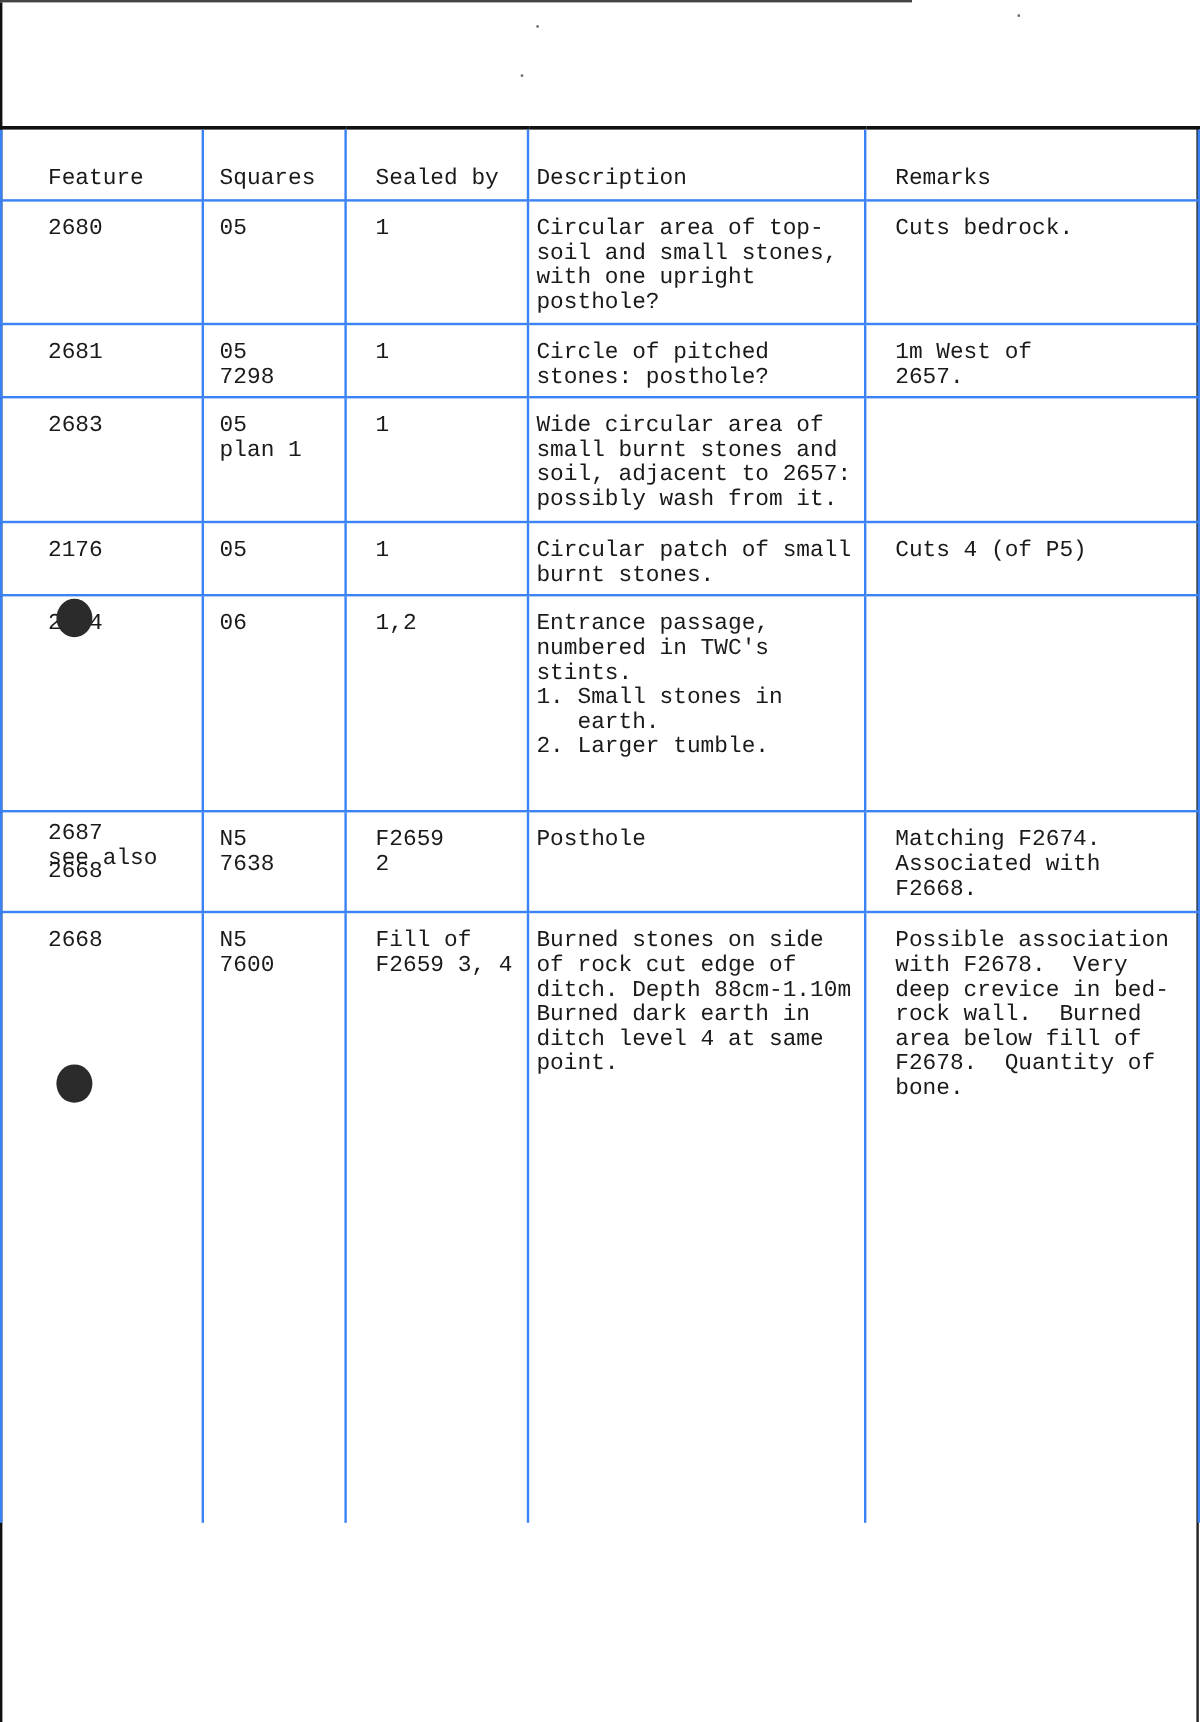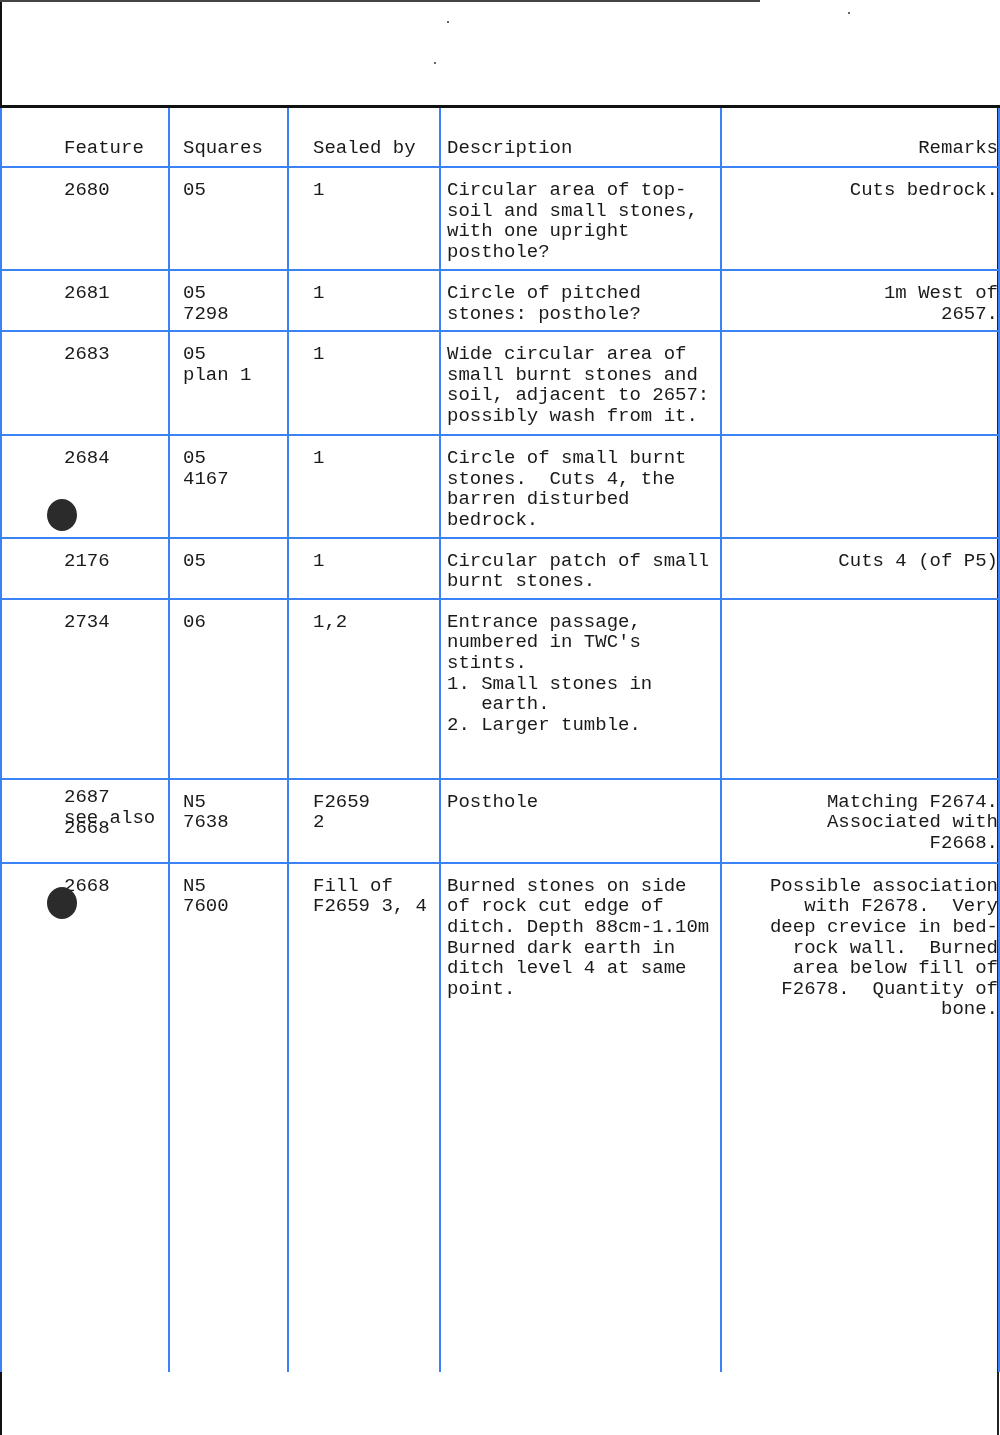--- a/index.html
+++ b/index.html
@@ -7,25 +7,25 @@
          font-family: "Liberation Mono", "DejaVu Sans Mono", monospace; color: #1a1a1a; }
   .page-border-left { position: absolute; left: 0; top: 2px; width: 2px; height: 1433px; background: #111; }
   .page-border-top { position: absolute; left: 0; top: 0; width: 760px; height: 2px; background: #444; }
   .page-border-right { position: absolute; right: 1px; top: 106px; width: 2px; height: 1329px; background: #222; }
   .table-wrap { position: absolute; left: 0; top: 105px; width: 998px; }
   table { border-collapse: collapse; width: 998px; table-layout: fixed; }
   td, th { border: 2px solid #3b82f6; vertical-align: top; font-weight: normal; text-align: left;
            font-size: 19px; line-height: 20.6px; padding: 0; white-space: pre-wrap; }
   tr:first-child th { border-top: 3px solid #111; }
   th { padding-top: 30px; padding-bottom: 4px; height: 24px; }
-  td.feature, th.feature { padding-left: 62px; }
+  td.feature, th.feature { padding-left: 38px; }
   td.squares, th.squares { padding-left: 13px; }
   td.sealed, th.sealed { padding-left: 24px; }
   td.desc, th.desc { padding-left: 6px; }
-  td.remarks, th.remarks { padding-left: 24px; text-align: right; }
+  td.remarks, th.remarks { padding-left: 24px; }
   td { padding-top: 12px; padding-bottom: 6px; }
   .col-feature { width: 168px; }
   .col-squares { width: 119px; }
   .col-sealed { width: 152px; }
   .col-desc { width: 281px; }
   .col-remarks { width: 278px; }
   tr.last td { height: 490px; border-bottom: none; }
   .punch-hole { position: absolute; width: 30px; height: 32px; border-radius: 50%; background: #2b2b2b; }
   .speck { position: absolute; width: 2px; height: 2px; background: #666; }
 </style>
@@ -77,31 +77,20 @@
       </tr>
       <tr style="height:104px">
         <td class="feature">2683</td>
         <td class="squares">05
 plan 1</td>
         <td class="sealed">1</td>
         <td class="desc">Wide circular area of
 small burnt stones and
 soil, adjacent to 2657:
 possibly wash from it.</td>
-        <td class="remarks"></td>
-      </tr>
-      <tr style="height:102px">
-        <td class="feature">2684</td>
-        <td class="squares">05
-4167</td>
-        <td class="sealed">1</td>
-        <td class="desc">Circle of small burnt
-stones.  Cuts 4, the
-barren disturbed
-bedrock.</td>
         <td class="remarks"></td>
       </tr>
       <tr style="height:60px">
         <td class="feature">2176</td>
         <td class="squares">05</td>
         <td class="sealed">1</td>
         <td class="desc">Circular patch of small
 burnt stones.</td>
         <td class="remarks">Cuts 4 (of P5)</td>
       </tr>

